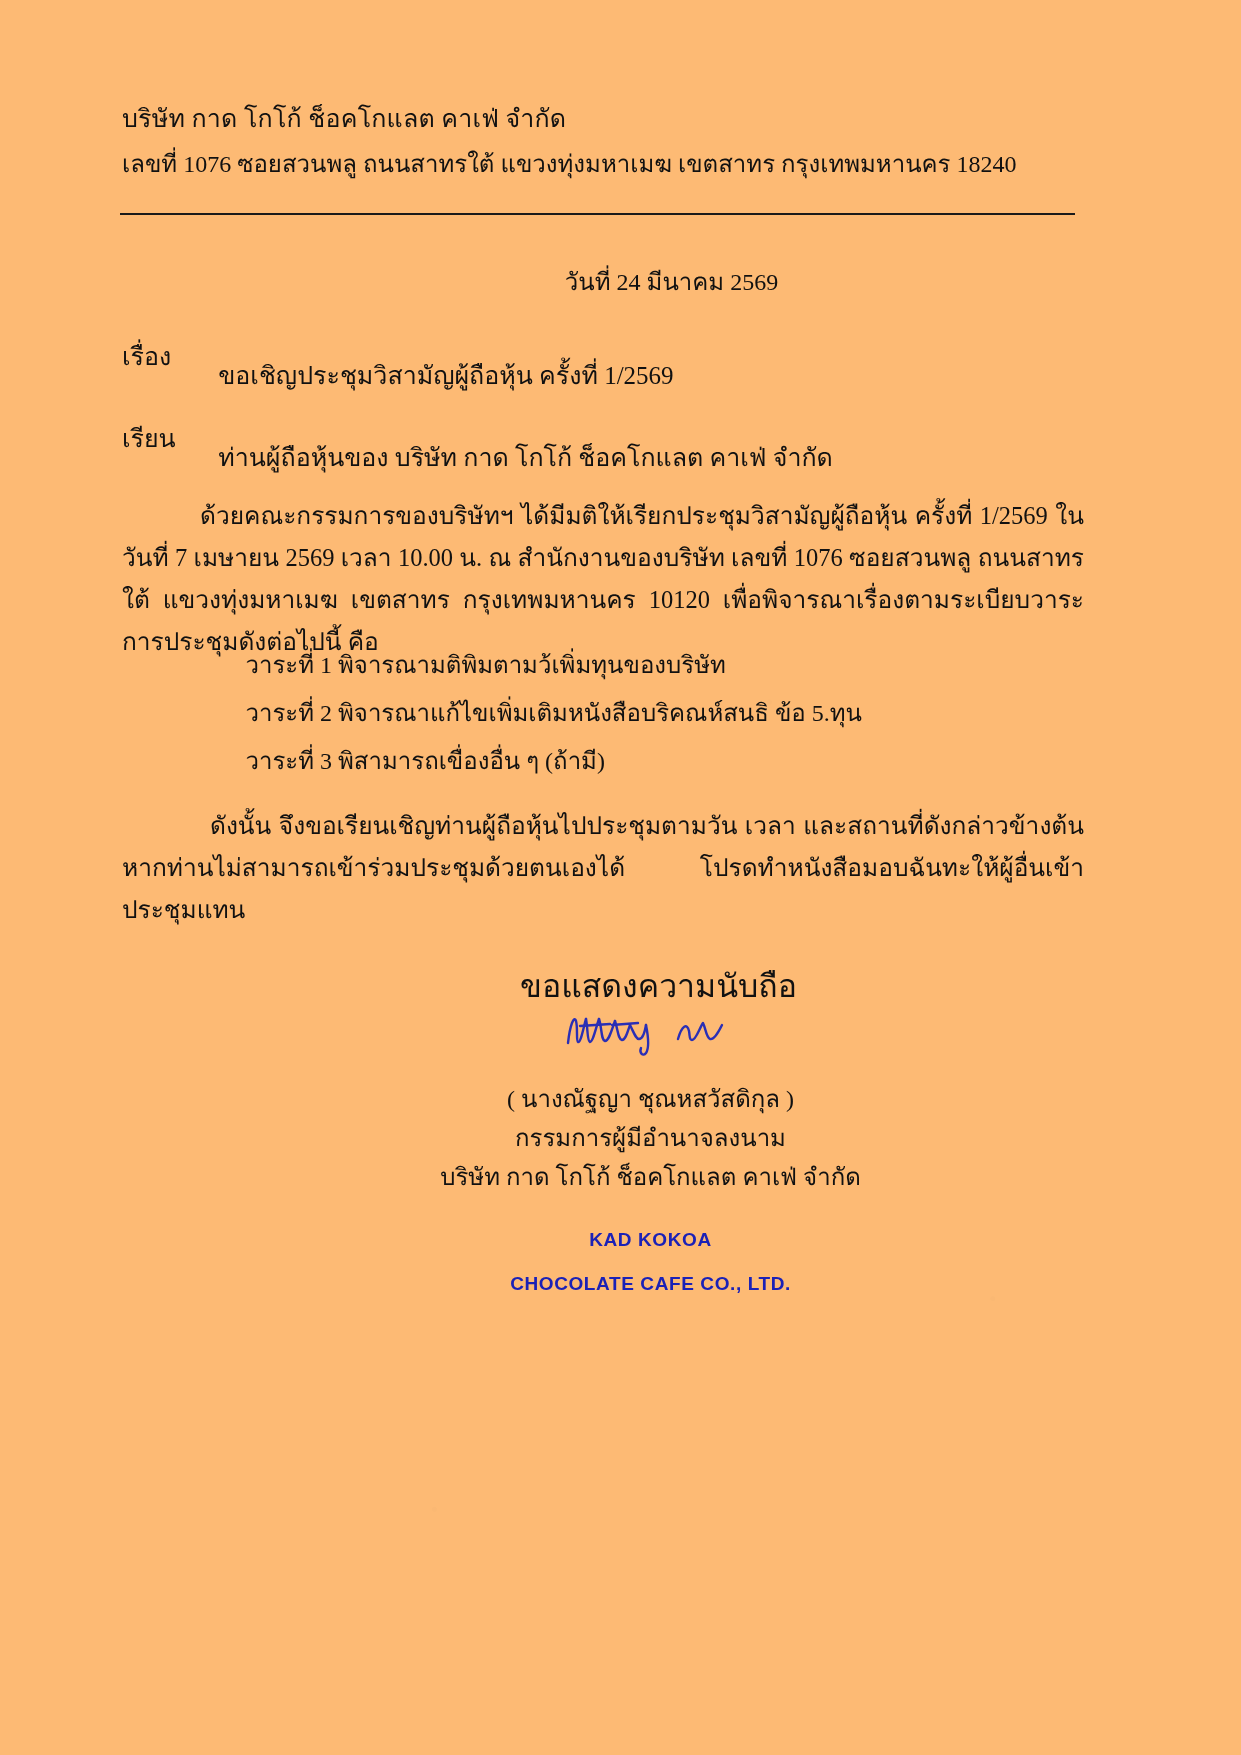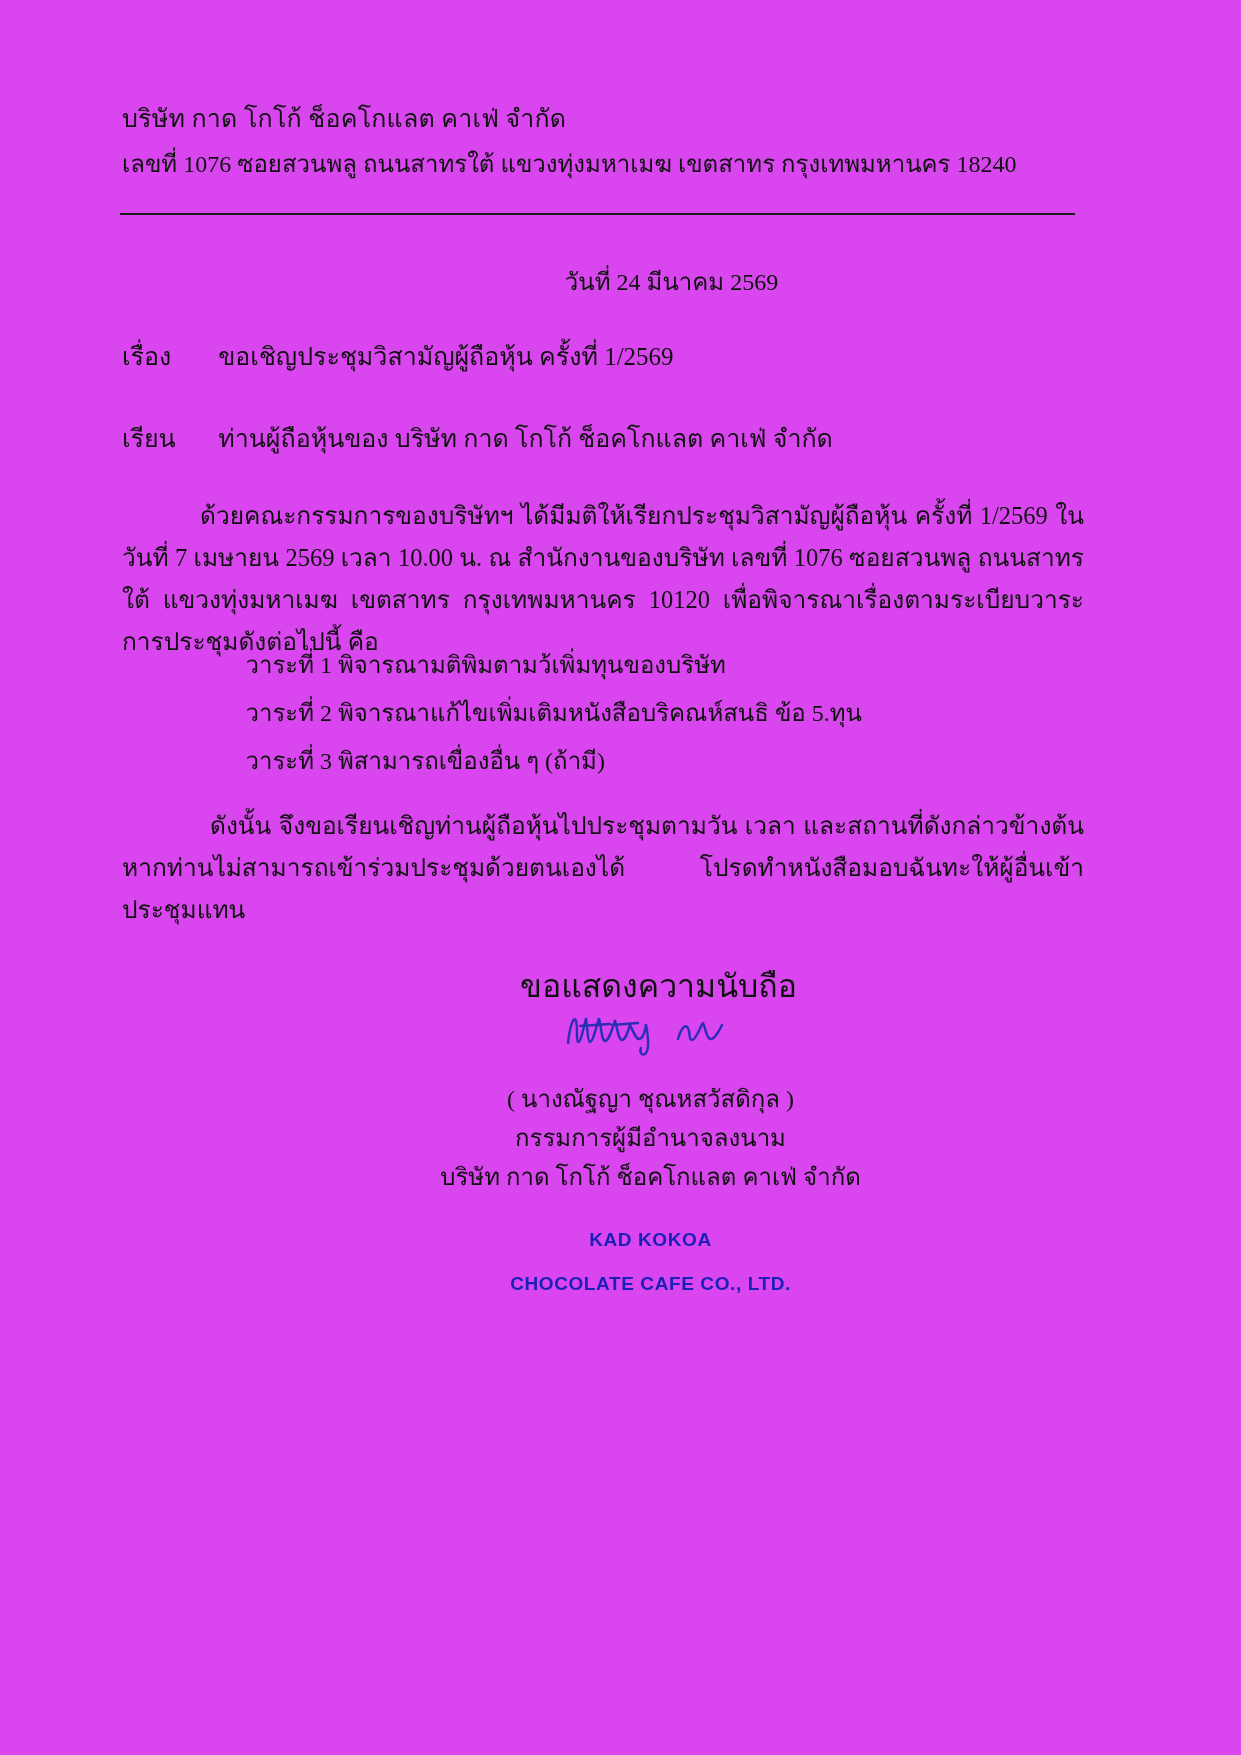--- a/index.html
+++ b/index.html
@@ -7,21 +7,21 @@
     padding: 0;
     background: #ffffff;
   }
   body {
     font-family: "Liberation Serif", serif;
   }
   .page {
     position: relative;
     width: 1241px;
     height: 1755px;
-    background: #d946ef;
+    background: #fdba74;
     overflow: hidden;
   }
   
   .page::before {
     content: "";
     position: absolute;
     inset: 0;
     background:
       radial-gradient(circle at 18% 22%, rgba(0,0,0,0.012) 0 2px, transparent 3px),
       radial-gradient(circle at 62% 40%, rgba(0,0,0,0.012) 0 2px, transparent 3px),
@@ -80,20 +80,21 @@
     font-size: 25px;
     color: #111;
   }
   .field-row .label {
     display: inline-block;
     width: 90px;
     vertical-align: top;
   }
   .field-row .value {
     display: inline-block;
+    margin-top: 19px;
   }
   .subject { top: 336px; }
   .attention { top: 418px; }
 
   .para {
     position: absolute;
     left: 122px;
     width: 962px;
     font-size: 24.5px;
     line-height: 1.72;

